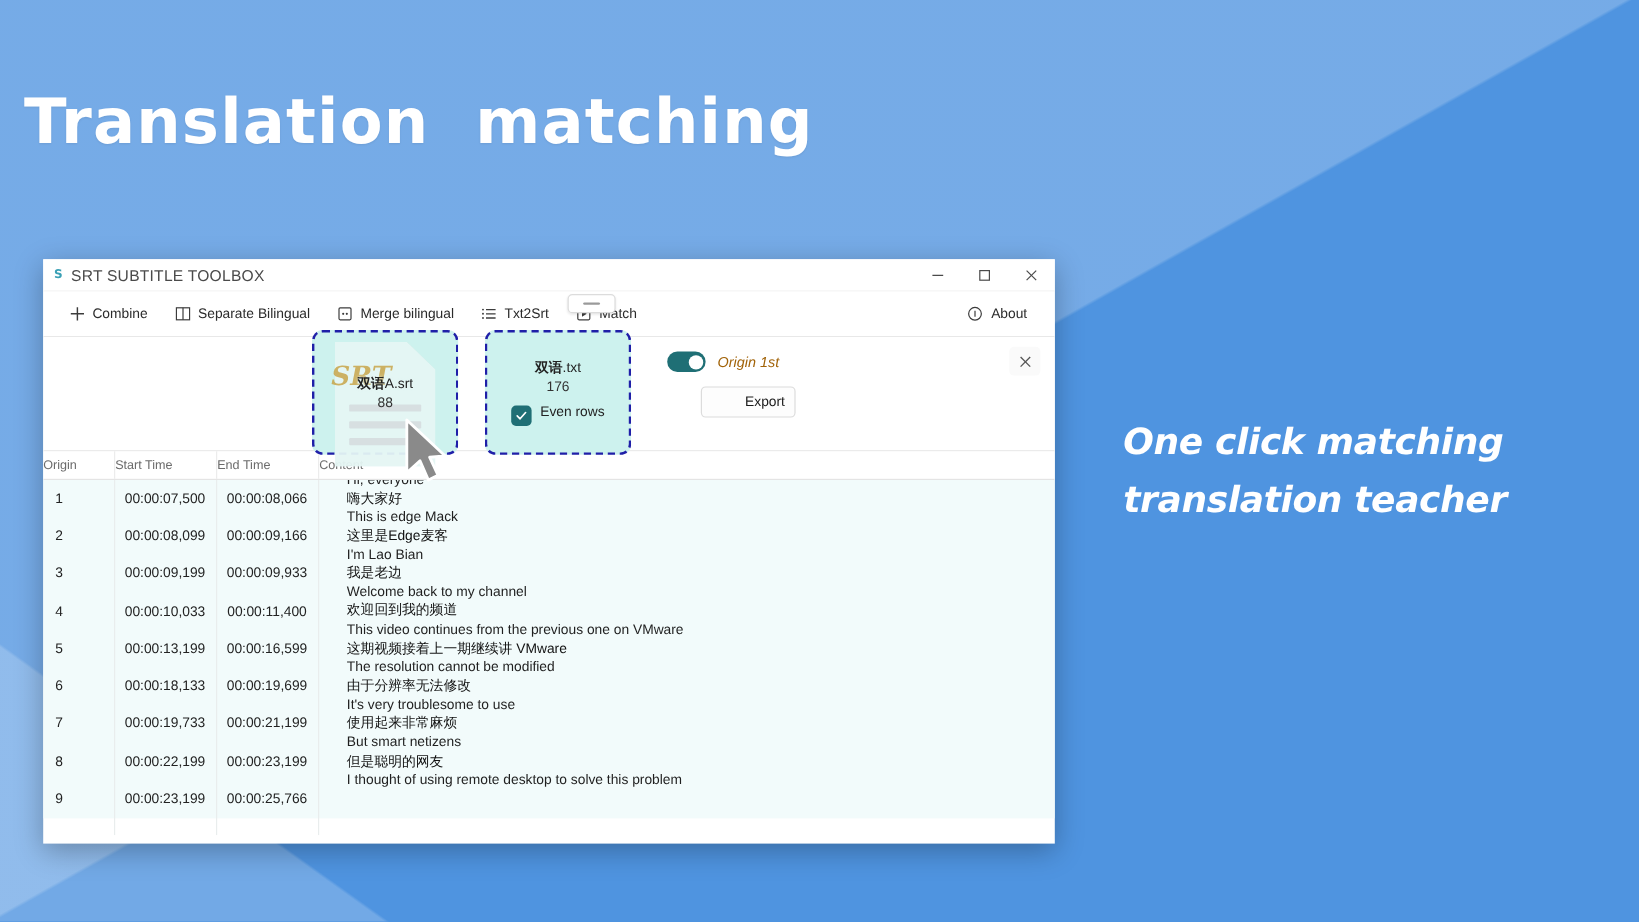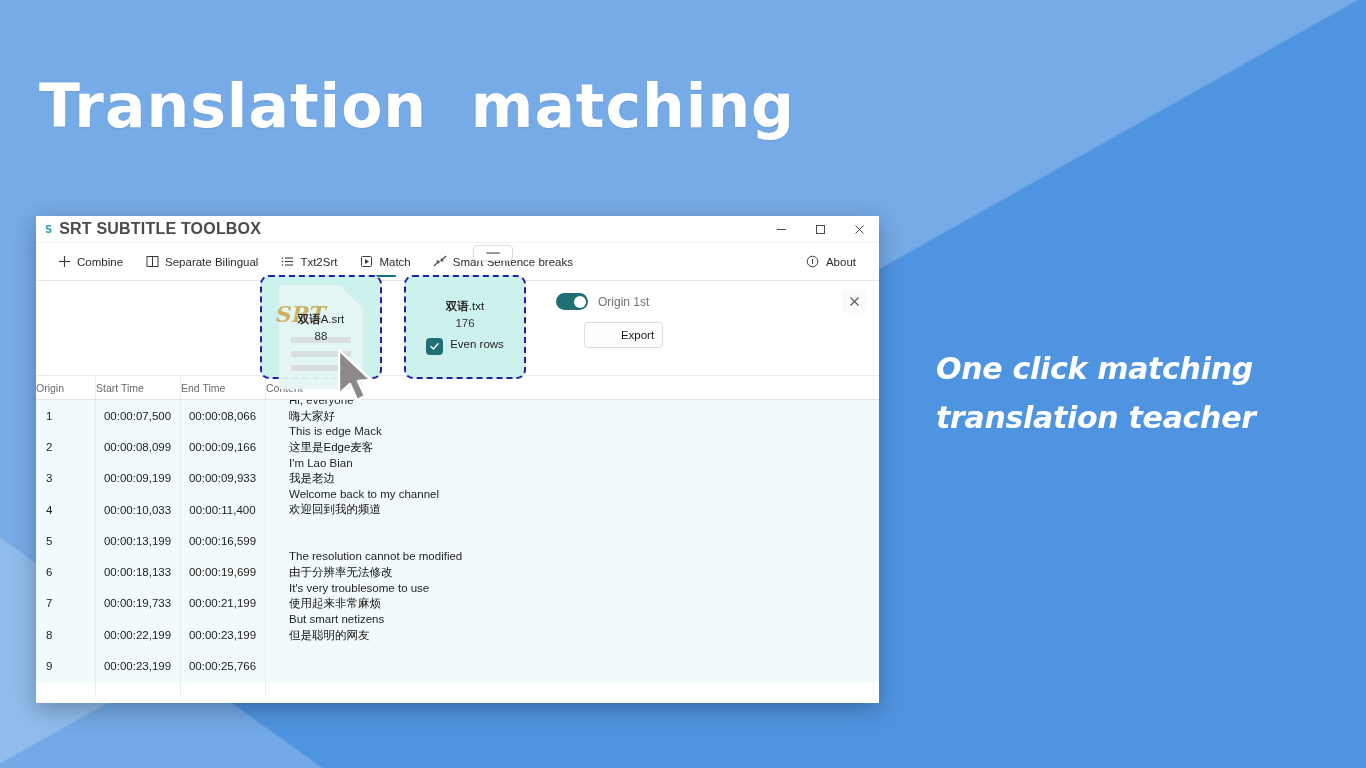--- a/index.html
+++ b/index.html
@@ -18,22 +18,22 @@
   }
   #bg .diag2{
     position:absolute;left:-10px;bottom:-40px;width:420px;height:300px;
     background:linear-gradient(to top right,
        rgba(255,255,255,.20) 0%, rgba(255,255,255,.20) 46%,
        rgba(255,255,255,0) 46.5%);
   }
 
   
   #headline{
-    position:absolute;left:39px;top:76px;
-    font-size:60px;font-weight:700;color:#fff;letter-spacing:1px;
+    position:absolute;left:20px;top:76px;
+    font-size:52px;font-weight:700;color:#fff;letter-spacing:1px;
     font-family:"DejaVu Sans",sans-serif;
     white-space:pre;line-height:1;
     text-shadow:0 1px 2px rgba(0,0,0,.08);
   }
 
   
   #caption{
     position:absolute;left:936px;top:345px;width:400px;
     color:#fff;font-size:30px;font-weight:700;font-style:italic;
     line-height:1.62;font-family:"DejaVu Sans",sans-serif;
@@ -50,21 +50,21 @@
   
   .titlebar{
     height:26px;background:#fff;display:flex;align-items:center;
     border-bottom:1px solid #f2f2f2;position:relative;
   }
   .titlebar .tb-icon{
     margin-left:9px;margin-right:7px;color:#3aa0b5;font-size:10px;font-weight:700;
     font-family:"DejaVu Sans",sans-serif;
   }
   .titlebar .tb-title{
-    font-size:16px;color:#4a4a4a;letter-spacing:.2px;font-weight:bold;
+    font-size:13px;color:#4a4a4a;letter-spacing:.2px;
   }
   .win-btns{position:absolute;right:0;top:0;height:26px;display:flex;}
   .win-btn{
     width:39px;height:26px;display:flex;align-items:center;justify-content:center;
     font-size:10px;color:#4a4a4a;
   }
   .win-btn svg{display:block;}
 
   
   .toolbar{
@@ -147,21 +147,21 @@
   
   .ctrls{position:absolute;left:520px;top:12px;}
   .toggle-row{display:flex;align-items:center;gap:10px;}
   .switch{
     width:32px;height:17px;border-radius:9px;background:#1f6f75;position:relative;
   }
   .switch .knob{
     position:absolute;right:2.5px;top:2.5px;width:12px;height:12px;border-radius:50%;
     background:#fff;
   }
-  .toggle-row span{font-size:12px;color:#737373;}
+  .toggle-row span{font-size:12px;color:#a16207;font-style:italic;}
   .export-btn{
     margin-top:12px;margin-left:28px;width:49px;height:24px;border:1px solid #dcdcdc;
     border-radius:4px;background:#fdfdfd;font-size:11.5px;color:#1a1a1a;
     display:flex;align-items:center;justify-content:center;padding-left:28px;
   }
 
   
   .tbl{font-size:11.5px;color:#222;}
   .thead{
     display:flex;height:23px;align-items:center;background:#fff;
@@ -243,20 +243,30 @@
     <div class="tool">
       <span class="ic">
         <svg width="13" height="13" viewBox="0 0 13 13">
             <rect x="1" y="1.5" width="11" height="10" fill="none" stroke="#3c3c3c" stroke-width="1"></rect>
             <line x1="6.5" y1="1.5" x2="6.5" y2="11.5" stroke="#3c3c3c" stroke-width="1"></line>
           </svg>
       </span>
       <span>Separate Bilingual</span>
     </div>
 
+    <div class="tool">
+      <span class="ic">
+        <svg width="13" height="13" viewBox="0 0 13 13">
+            <rect x="1.5" y="1.5" width="10" height="10" rx="1" fill="none" stroke="#3c3c3c" stroke-width="1"></rect>
+            <circle cx="5" cy="6.5" r=".9" fill="#3c3c3c"></circle>
+            <circle cx="8" cy="6.5" r=".9" fill="#3c3c3c"></circle>
+          </svg>
+      </span>
+      <span>Merge bilingual</span>
+    </div>
 
     <div class="tool">
       <span class="ic">
         <svg width="13" height="13" viewBox="0 0 13 13">
           <circle cx="1.5" cy="3" r=".8" fill="#3c3c3c"></circle>
             <line x1="4" y1="3" x2="12" y2="3" stroke="#3c3c3c" stroke-width="1.1"></line>
           <circle cx="1.5" cy="6.5" r=".8" fill="#3c3c3c"></circle>
             <line x1="4" y1="6.5" x2="12" y2="6.5" stroke="#3c3c3c" stroke-width="1.1"></line>
           <circle cx="1.5" cy="10" r=".8" fill="#3c3c3c"></circle>
             <line x1="4" y1="10" x2="12" y2="10" stroke="#3c3c3c" stroke-width="1.1"></line>
@@ -269,31 +279,20 @@
       <span class="ic">
         <svg width="13" height="13" viewBox="0 0 13 13">
             <rect x="1.5" y="1.5" width="10" height="10" rx="1" fill="none" stroke="#3c3c3c" stroke-width="1"></rect>
             <path d="M5 4 L9 6.5 L5 9 Z" fill="#3c3c3c"></path>
           </svg>
       </span>
       <span>Match</span>
       <span class="underline"></span>
     </div>
 
-    <div class="tool">
-      <span class="ic">
-        <svg width="14" height="13" viewBox="0 0 14 13">
-          <path d="M1 11 L6 6" stroke="#3c3c3c" stroke-width="1.1" fill="none"></path>
-            <path d="M5.8 6 L3.4 6 M5.8 6 L5.8 8.4" stroke="#3c3c3c" stroke-width="1.1"></path>
-          <path d="M13 1 L8 6" stroke="#3c3c3c" stroke-width="1.1" fill="none"></path>
-            <path d="M8.2 6 L10.6 6 M8.2 6 L8.2 3.6" stroke="#3c3c3c" stroke-width="1.1"></path>
-        </svg>
-      </span>
-      <span>Smart Sentence breaks</span>
-    </div>
 
     <div class="tool about">
       <span class="ic">
         <svg width="13" height="13" viewBox="0 0 13 13">
             <circle cx="6.5" cy="6.5" r="5.3" fill="none" stroke="#3c3c3c" stroke-width="1"></circle>
             <line x1="6.5" y1="4" x2="6.5" y2="9" stroke="#3c3c3c" stroke-width="1"></line>
           </svg>
       </span>
       <span>About</span>
     </div>
@@ -403,20 +402,26 @@
               <div class="ctext">
                 <span class="en">Welcome back to my channel</span>
                 <span class="zh">欢迎回到我的频道</span>
               </div>
             </div>
           </div>
           <div class="row">
             <div class="c0">5</div>
             <div class="c1">00:00:13,199</div>
             <div class="c2">00:00:16,599</div>
+            <div class="c3">
+              <div class="ctext">
+                <span class="en">This video continues from the previous one on VMware</span>
+                <span class="zh">这期视频接着上一期继续讲 VMware</span>
+              </div>
+            </div>
           </div>
           <div class="row">
             <div class="c0">6</div>
             <div class="c1">00:00:18,133</div>
             <div class="c2">00:00:19,699</div>
             <div class="c3">
               <div class="ctext">
                 <span class="en">The resolution cannot be modified</span>
                 <span class="zh">由于分辨率无法修改</span>
               </div>
@@ -443,20 +448,21 @@
                 <span class="zh">但是聪明的网友</span>
               </div>
             </div>
           </div>
           <div class="row">
             <div class="c0">9</div>
             <div class="c1">00:00:23,199</div>
             <div class="c2">00:00:25,766</div>
             <div class="c3">
               <div class="ctext">
+                <span class="en">I thought of using remote desktop to solve this problem</span>
               </div>
             </div>
           </div>
         </div>
       <div class="vline" style="left:59px"></div>
       <div class="vline" style="left:144px"></div>
       <div class="vline" style="left:229px"></div>
     </div>
   </div>
 </div>

